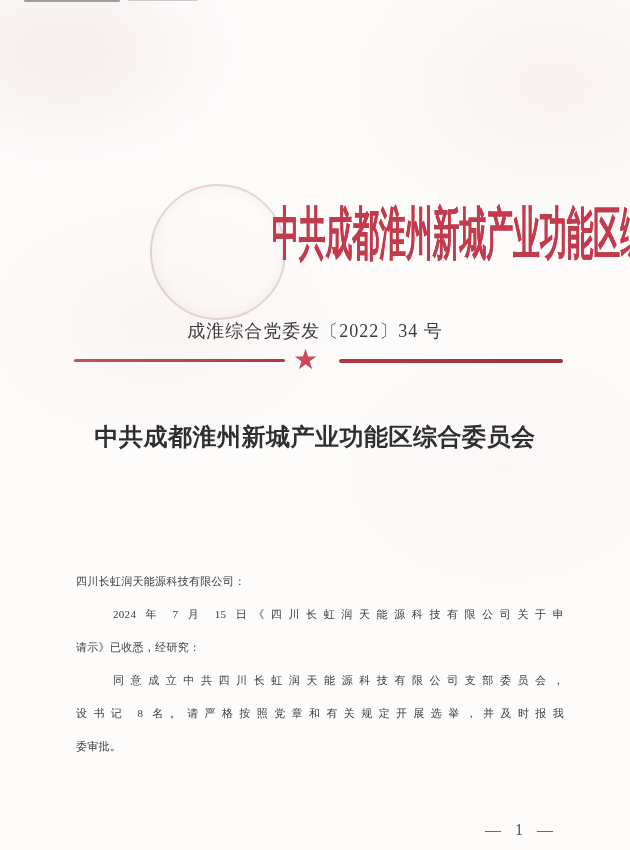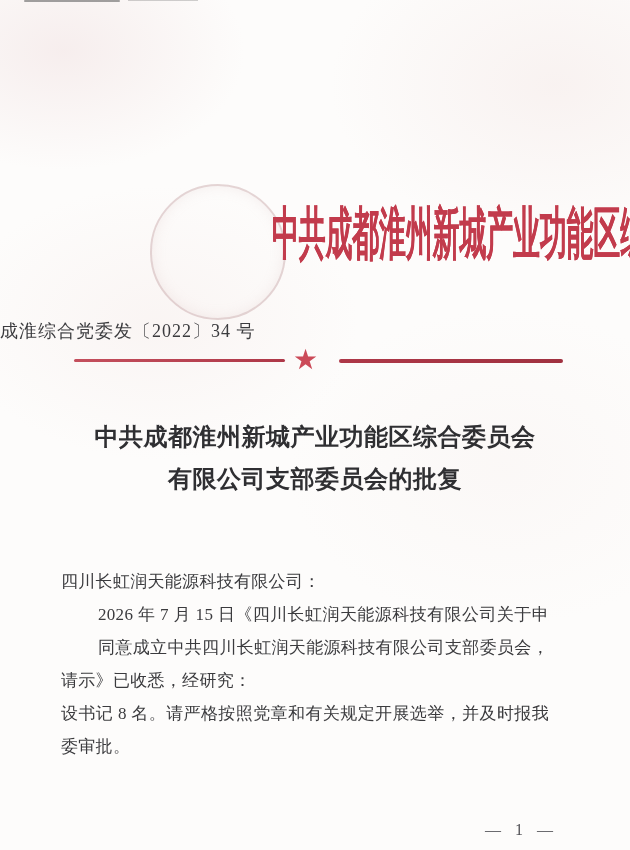--- a/index.html
+++ b/index.html
@@ -40,21 +40,21 @@
     display:inline-block;
     font-size:57px; line-height:60px; font-weight:700;
     color:var(--header-red,#c23b4c);
     transform:scaleX(0.47);
     transform-origin:50% 50%;
     letter-spacing:0px;
     text-shadow:0.5px 0 0 var(--header-red,#c23b4c);
   }
   .doc-number {
     position:absolute; left:0; right:0; top:319px;
-    text-align:left;
+    text-align:center;
     font-size:18px; letter-spacing:1px;
     color:var(--body-text,#3b3b3e);
   }
   .divider {
     position:absolute; left:74px; top:354px; width:489px; height:16px;
   }
   .divider .seg {
     position:absolute; top:5px; height:3px;
     background:linear-gradient(90deg, #c44f5d, var(--divider-red,#ae3848));
     border-radius:2px;
@@ -69,22 +69,22 @@
     font-family:"DejaVu Sans",sans-serif;
   }
   .doc-title {
     position:absolute; left:0; right:0; top:416px;
     text-align:center;
     font-size:24px; line-height:42px; font-weight:700;
     letter-spacing:0.5px;
     color:var(--title-text,#2f2f32);
   }
   .body-block {
-    position:absolute; left:61px; top:565px; width:488px;
-    font-size:17px; line-height:33px;
+    position:absolute; left:76px; top:565px; width:488px;
+    font-size:11px; line-height:33px;
     letter-spacing:0.3px;
     color:var(--body-text,#3b3b3e);
   }
   .body-line.just { text-align:justify; text-align-last:justify; }
   .body-line.indent { text-indent:37px; }
   .page-number {
     position:absolute; top:821px; right:76px;
     font-size:16px; letter-spacing:1px; word-spacing:8px;
     color:var(--page-number-gray,#525256);
   }
@@ -106,27 +106,26 @@
   <div class="doc-number">成淮综合党委发〔2022〕34 号</div>
 
   <div class="divider">
     <span class="seg left"></span>
     <span class="star">★</span>
     <span class="seg right"></span>
   </div>
 
   <div class="doc-title">
     <div>中共成都淮州新城产业功能区综合委员会</div>
-    <div>有限公司支部委员会的批复</div>
   </div>
 
   <div class="body-block">
     <div class="body-line">四川长虹润天能源科技有限公司：</div>
-    <div class="body-line just indent">2026 年 7 月 15 日《四川长虹润天能源科技有限公司关于申</div>
+    <div class="body-line just indent">2024 年 7 月 15 日《四川长虹润天能源科技有限公司关于申</div>
+    <div class="body-line">请示》已收悉，经研究：</div>
     <div class="body-line just indent">同意成立中共四川长虹润天能源科技有限公司支部委员会，</div>
-    <div class="body-line">请示》已收悉，经研究：</div>
     <div class="body-line just">设书记 8 名。请严格按照党章和有关规定开展选举，并及时报我</div>
     <div class="body-line">委审批。</div>
   </div>
 
   <div class="page-number">— 1 —</div>
 
 </div>
 
 </body></html>

